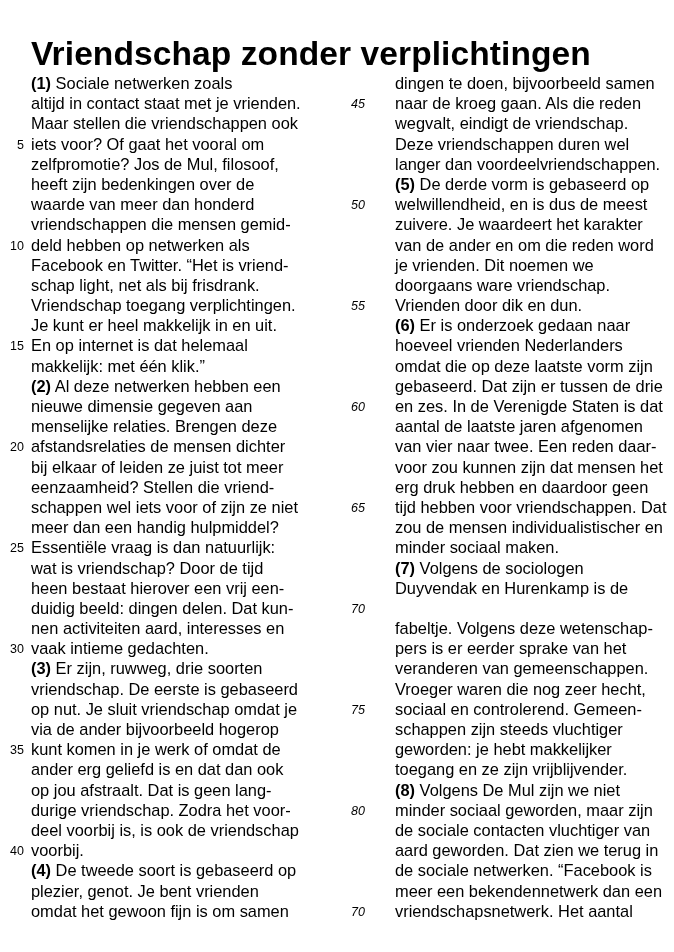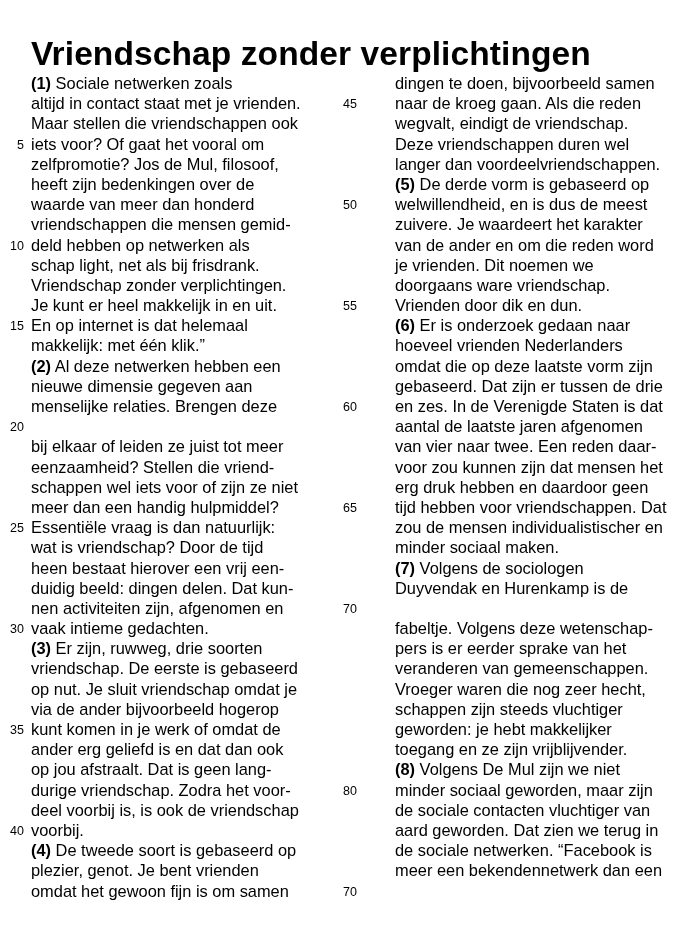--- a/index.html
+++ b/index.html
@@ -4,21 +4,21 @@
 <style>
   html, body { margin: 0; padding: 0; background: #ffffff; }
   body { width: 674px; height: 952px; overflow: hidden; position: relative; font-family: "Liberation Sans", sans-serif; color: #000; }
   .title { position: absolute; left: 31px; top: 12px; font-size: 33.5px; font-weight: bold; letter-spacing: 0.1px; white-space: nowrap; line-height: 40px; }
   .col { position: absolute; top: 73px; }
   .col-left { left: 0; width: 330px; }
   .col-right { left: 329px; width: 345px; }
   .line { position: relative; height: 20.2px; line-height: 20.2px; font-size: 16.4px; white-space: nowrap; }
   .ln { position: absolute; width: 24px; text-align: right; font-size: 12.5px; color: #000; top: 1px; }
   .col-left .ln { left: 0; }
-  .col-right .ln { left: 4px; }
+  .col-right .ln { left: 12px; font-style: italic; }
   .txt { position: absolute; }
   .col-left .txt { left: 31px; text-align: right; }
   .col-right .txt { left: 30px; margin-left: 36px; }
   .pn { font-weight: bold; }
 </style>
 </head>
 <body>
 
 <h1 class="title">Vriendschap zonder verplichtingen</h1>
 
@@ -54,25 +54,29 @@
     <div class="line">
       <span class="ln"></span>
       <span class="txt"><span class="pn"></span><span></span><span>vriendschappen die mensen gemid-</span></span>
     </div>
     <div class="line">
       <span class="ln">10</span>
       <span class="txt"><span class="pn"></span><span></span><span>deld hebben op netwerken als</span></span>
     </div>
     <div class="line">
       <span class="ln"></span>
+      <span class="txt"><span class="pn"></span><span></span><span>Facebook en Twitter. “Het is vriend-</span></span>
+    </div>
+    <div class="line">
+      <span class="ln"></span>
       <span class="txt"><span class="pn"></span><span></span><span>schap light, net als bij frisdrank.</span></span>
     </div>
     <div class="line">
       <span class="ln"></span>
-      <span class="txt"><span class="pn"></span><span></span><span>Vriendschap zonder verplichtingen.</span></span>
+      <span class="txt"><span class="pn"></span><span></span><span>Vriendschap toegang verplichtingen.</span></span>
     </div>
     <div class="line">
       <span class="ln"></span>
       <span class="txt"><span class="pn"></span><span></span><span>Je kunt er heel makkelijk in en uit.</span></span>
     </div>
     <div class="line">
       <span class="ln">15</span>
       <span class="txt"><span class="pn"></span><span></span><span>En op internet is dat helemaal</span></span>
     </div>
     <div class="line">
@@ -86,20 +90,21 @@
     <div class="line">
       <span class="ln"></span>
       <span class="txt"><span class="pn"></span><span></span><span>nieuwe dimensie gegeven aan</span></span>
     </div>
     <div class="line">
       <span class="ln"></span>
       <span class="txt"><span class="pn"></span><span></span><span>menselijke relaties. Brengen deze</span></span>
     </div>
     <div class="line">
       <span class="ln">20</span>
+      <span class="txt"><span class="pn"></span><span></span><span>afstandsrelaties de mensen dichter</span></span>
     </div>
     <div class="line">
       <span class="ln"></span>
       <span class="txt"><span class="pn"></span><span></span><span>bij elkaar of leiden ze juist tot meer</span></span>
     </div>
     <div class="line">
       <span class="ln"></span>
       <span class="txt"><span class="pn"></span><span></span><span>eenzaamheid? Stellen die vriend-</span></span>
     </div>
     <div class="line">
@@ -121,21 +126,21 @@
     <div class="line">
       <span class="ln"></span>
       <span class="txt"><span class="pn"></span><span></span><span>heen bestaat hierover een vrij een-</span></span>
     </div>
     <div class="line">
       <span class="ln"></span>
       <span class="txt"><span class="pn"></span><span></span><span>duidig beeld: dingen delen. Dat kun-</span></span>
     </div>
     <div class="line">
       <span class="ln"></span>
-      <span class="txt"><span class="pn"></span><span></span><span>nen activiteiten zijn, afgenomen en</span></span>
+      <span class="txt"><span class="pn"></span><span></span><span>nen activiteiten aard, interesses en</span></span>
     </div>
     <div class="line">
       <span class="ln">30</span>
       <span class="txt"><span class="pn"></span><span></span><span>vaak intieme gedachten.</span></span>
     </div>
     <div class="line">
       <span class="ln"></span>
       <span class="txt"><span class="pn">(3)</span><span> </span><span>Er zijn, ruwweg, drie soorten</span></span>
     </div>
     <div class="line">
@@ -305,20 +310,24 @@
     </div>
     <div class="line">
       <span class="ln"></span>
       <span class="txt"><span class="pn"></span><span></span><span>veranderen van gemeenschappen.</span></span>
     </div>
     <div class="line">
       <span class="ln"></span>
       <span class="txt"><span class="pn"></span><span></span><span>Vroeger waren die nog zeer hecht,</span></span>
     </div>
     <div class="line">
+      <span class="ln">75</span>
+      <span class="txt"><span class="pn"></span><span></span><span>sociaal en controlerend. Gemeen-</span></span>
+    </div>
+    <div class="line">
       <span class="ln"></span>
       <span class="txt"><span class="pn"></span><span></span><span>schappen zijn steeds vluchtiger</span></span>
     </div>
     <div class="line">
       <span class="ln"></span>
       <span class="txt"><span class="pn"></span><span></span><span>geworden: je hebt makkelijker</span></span>
     </div>
     <div class="line">
       <span class="ln"></span>
       <span class="txt"><span class="pn"></span><span></span><span>toegang en ze zijn vrijblijvender.</span></span>
@@ -342,14 +351,15 @@
     <div class="line">
       <span class="ln"></span>
       <span class="txt"><span class="pn"></span><span></span><span>de sociale netwerken. “Facebook is</span></span>
     </div>
     <div class="line">
       <span class="ln"></span>
       <span class="txt"><span class="pn"></span><span></span><span>meer een bekendennetwerk dan een</span></span>
     </div>
     <div class="line">
       <span class="ln">70</span>
+      <span class="txt"><span class="pn"></span><span></span><span>vriendschapsnetwerk. Het aantal</span></span>
     </div>
   </div>
 
 </body></html>

